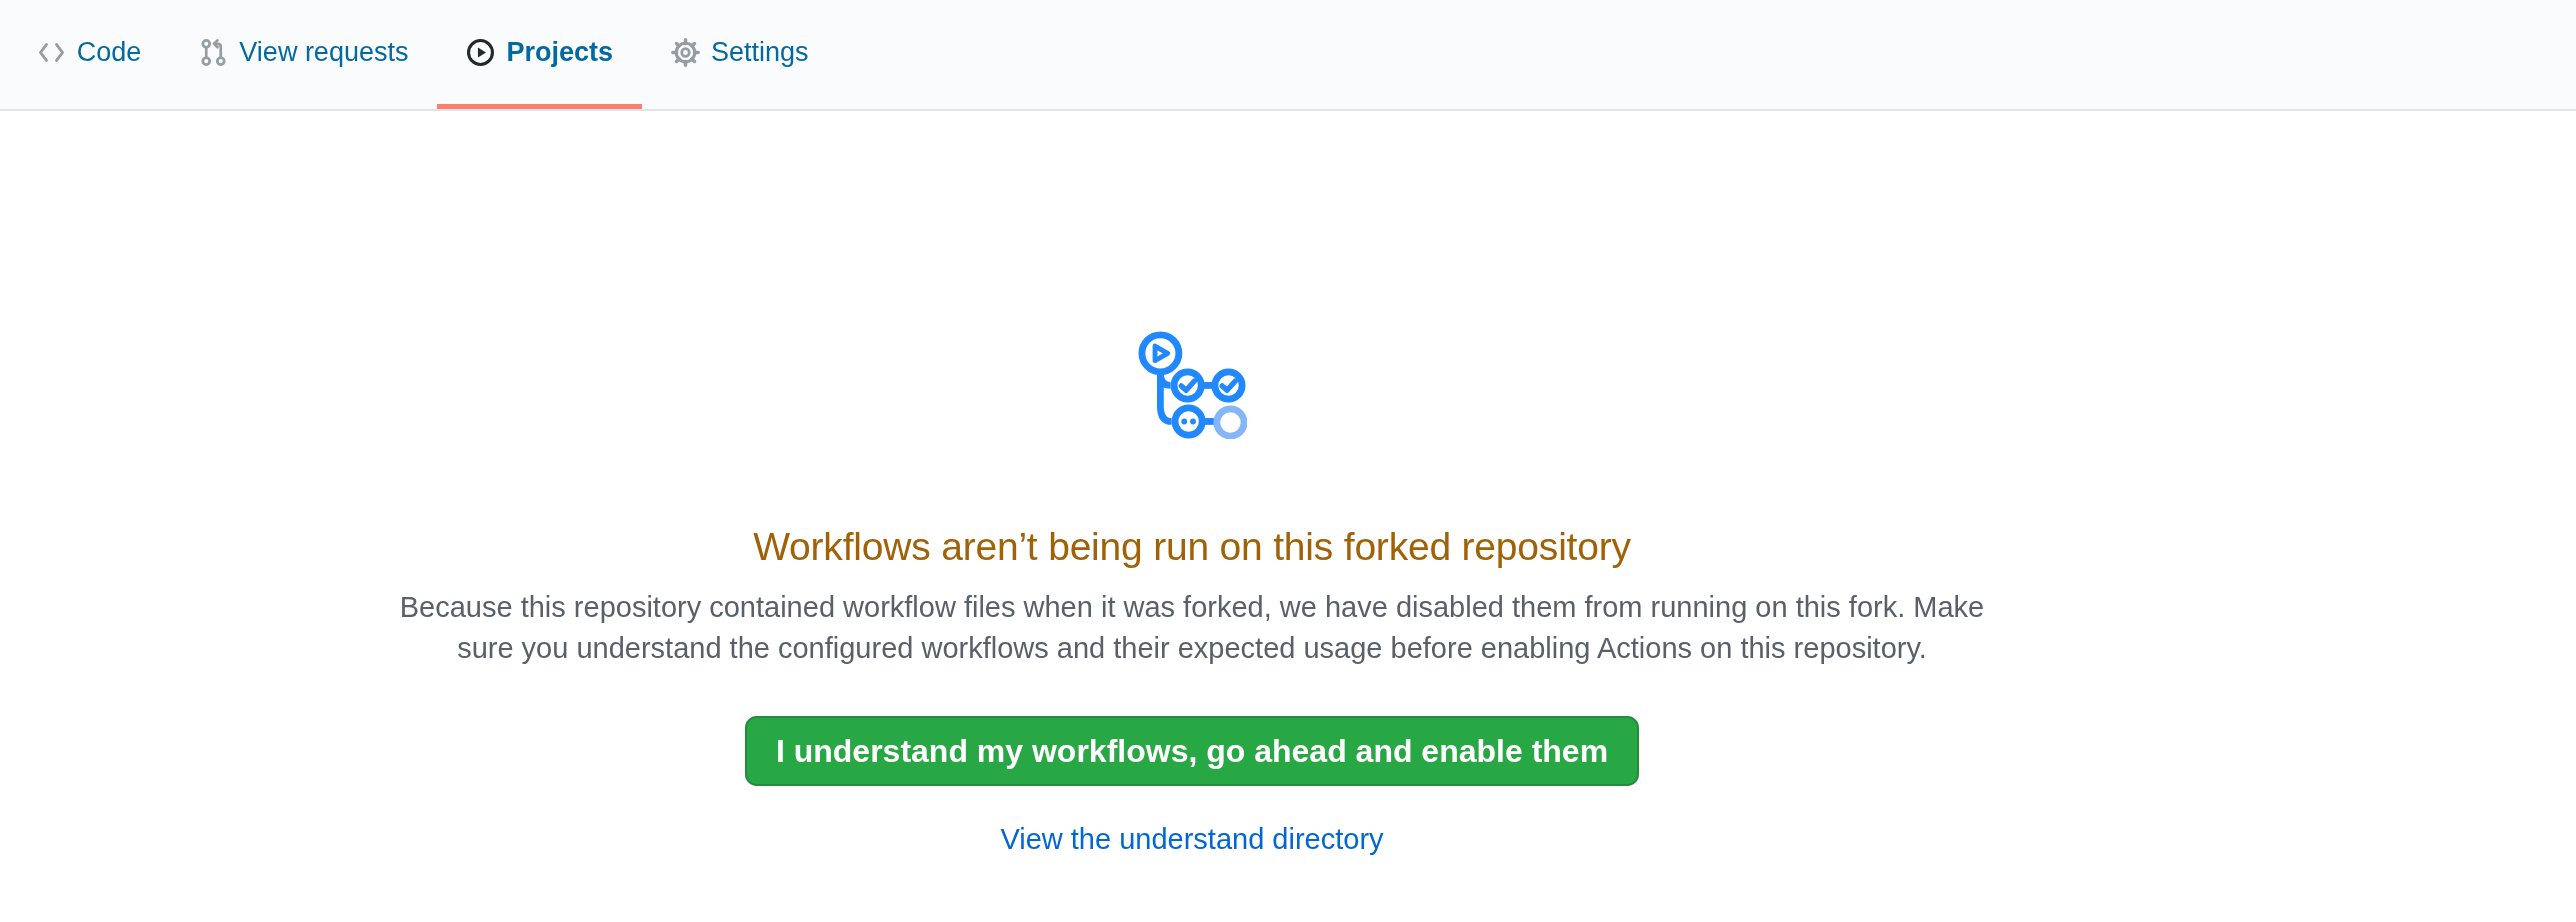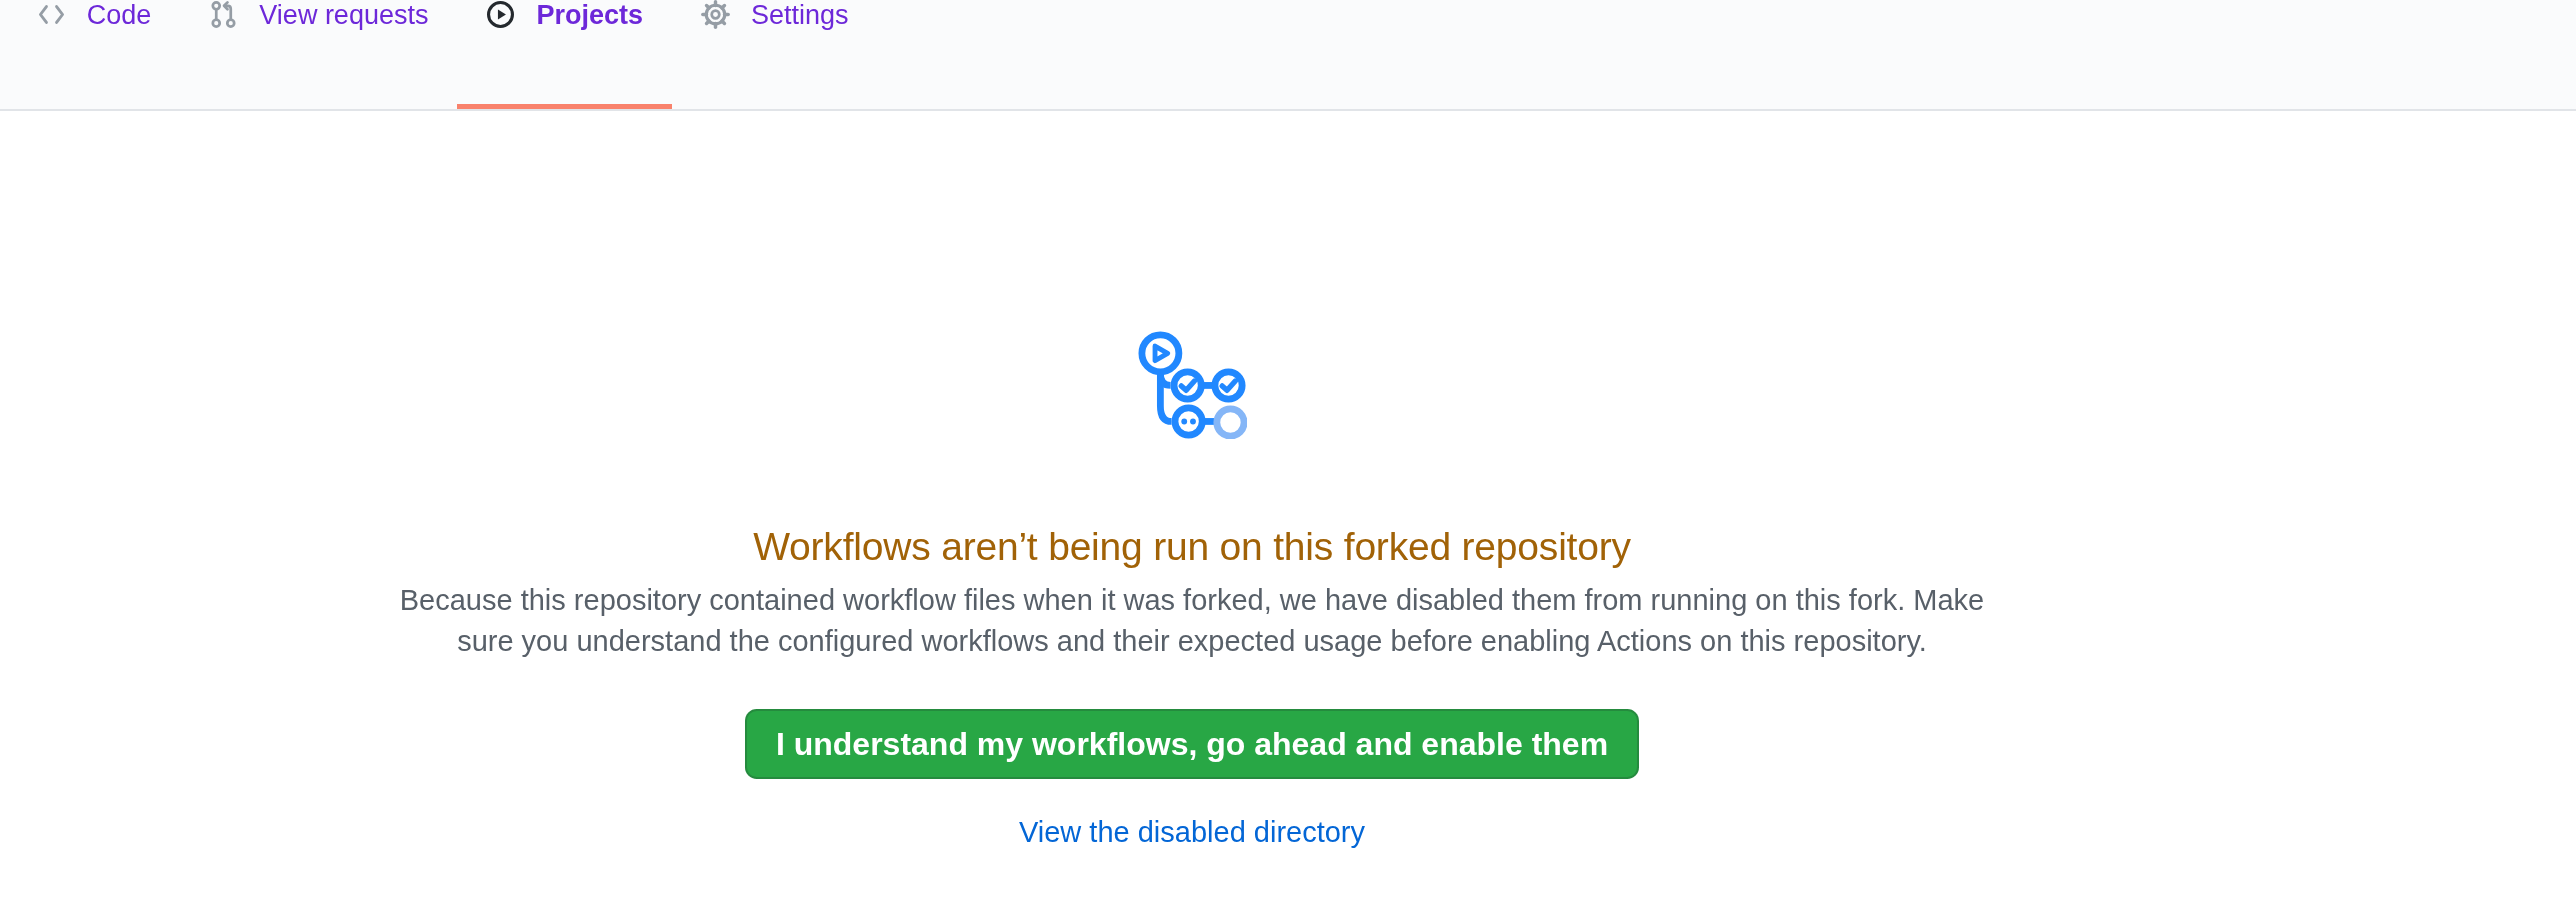--- a/index.html
+++ b/index.html
@@ -14,24 +14,25 @@
   .tabnav {
     height: 111px;
     background: #fafbfc;
     border-bottom: 2px solid #e1e4e8;
     display: flex;
     align-items: stretch;
     padding-left: 7.8px;
   }
   .tab {
     display: flex;
-    gap: 21px;
+    align-items: center;
+    gap: 11px;
     padding: 0 29px;
     font-size: 27px;
-    color: #6d28d9;
+    color: #0369a1;
     border-bottom: 5.9px solid transparent;
     cursor: pointer;
     white-space: nowrap;
   }
   .tab .nav-ico { color: #959da5; display: inline-flex; }
   .tab.active { font-weight: 700; border-bottom-color: #f9826c; }
   .tab.active .nav-ico { color: #24292e; }
 
   
   .main {
@@ -40,21 +41,21 @@
   }
   .graphic { margin-top: 217px; display: inline-block; }
   .bs-title {
     margin-top: 82px;
     font-size: 39px;
     font-weight: 400;
     color: #a16207;
     letter-spacing: -0.2px;
   }
   .bs-desc {
-    margin: 11px auto 0;
+    margin: 18px auto 0;
     max-width: 1603px;
     font-size: 29px;
     line-height: 41px;
     color: #586069;
   }
   .btn-row { margin-top: 47px; }
   .enable-btn {
     display: inline-block;
     background: #28a745;
     border: 2px solid rgba(27, 31, 35, 0.2);
@@ -168,17 +169,17 @@
 
   <h2 class="bs-title">Workflows aren’t being run on this forked repository</h2>
 
   <p class="bs-desc">Because this repository contained workflow files when it was forked, we have disabled them from running on this fork. Make sure you understand the configured workflows and their expected usage before enabling Actions on this repository.</p>
 
   <div class="btn-row">
     <button class="enable-btn">I understand my workflows, go ahead and enable them</button>
   </div>
 
   <div class="link-row">
-    <a class="wf-link" href="#">View the disabled directory</a>
+    <a class="wf-link" href="#">View the understand directory</a>
   </div>
 
 </main>
 
 
 </body></html>

